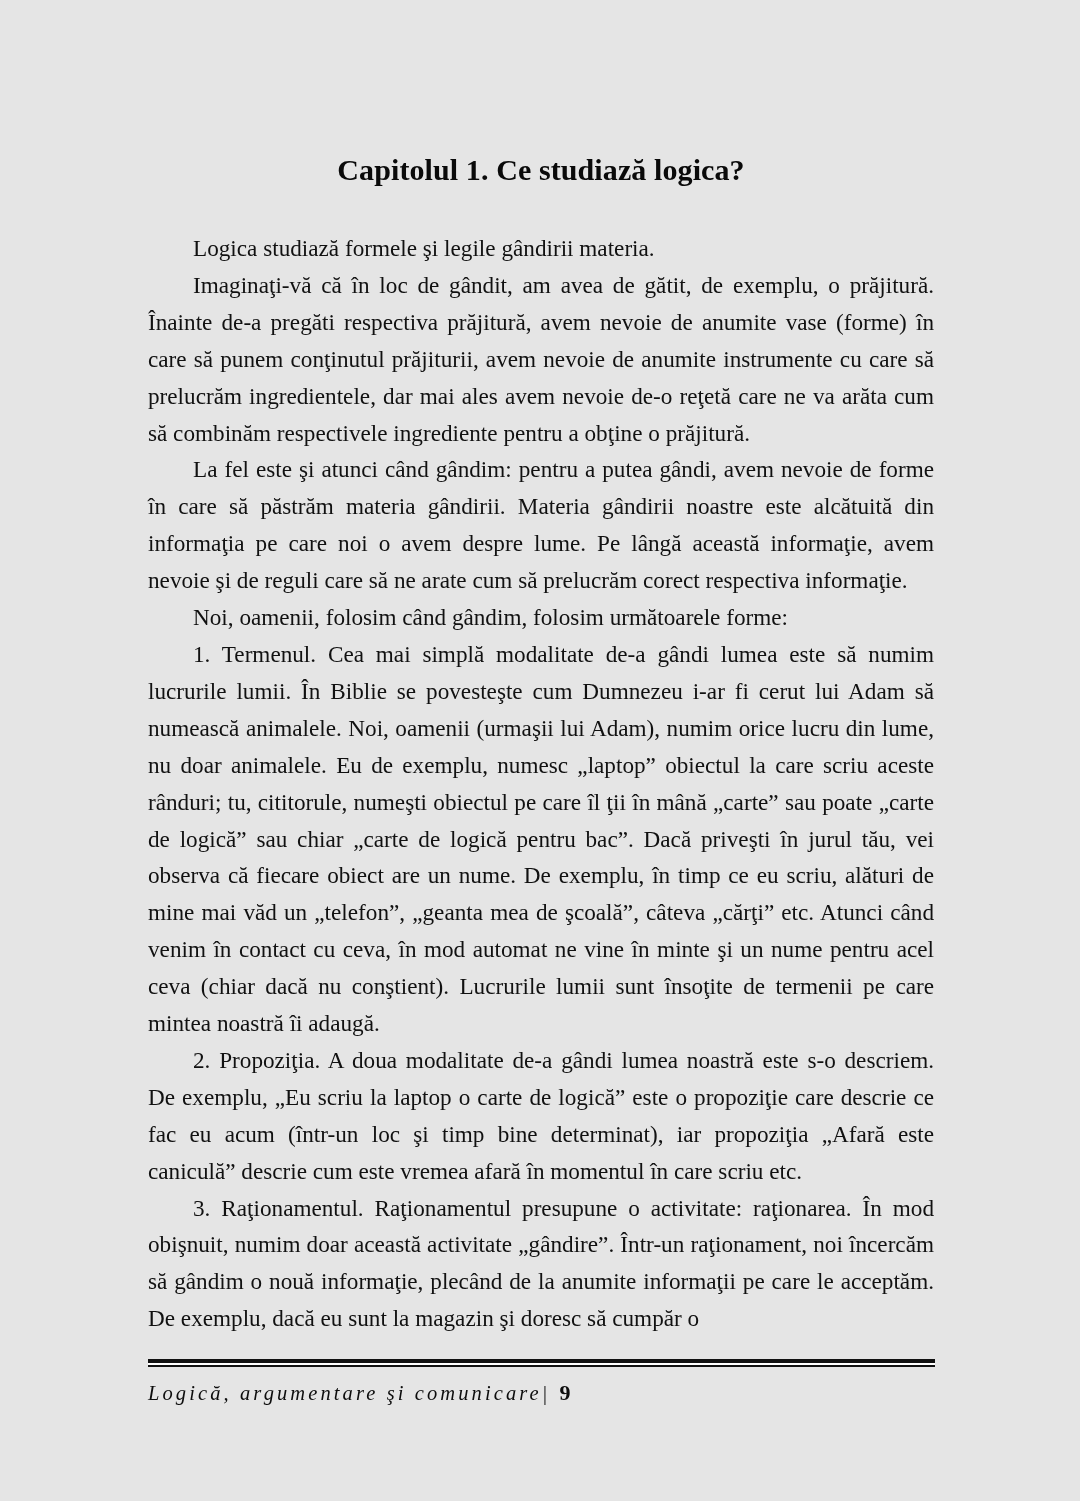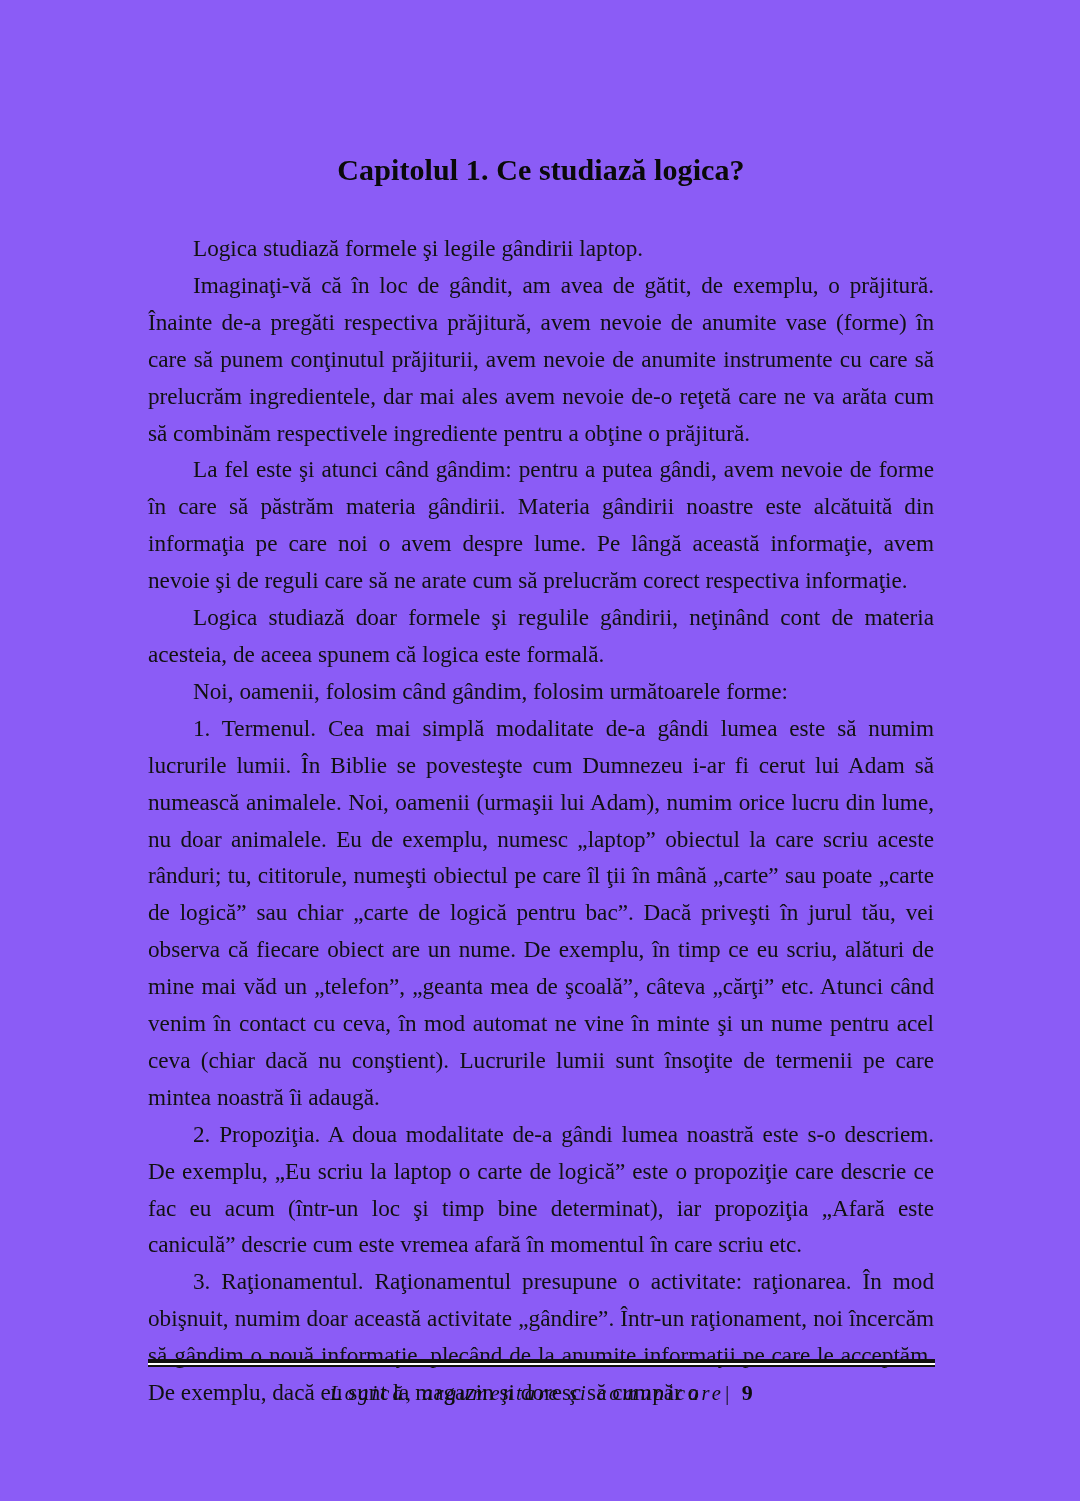--- a/index.html
+++ b/index.html
@@ -5,21 +5,21 @@
 <style>
   html, body {
     margin: 0;
     padding: 0;
     background: #ffffff;
   }
   .page {
     position: relative;
     width: 1080px;
     height: 1501px;
-    background: #8b5cf6;
+    background: #e5e5e5;
     overflow: hidden;
     font-family: "Liberation Serif", "DejaVu Serif", serif;
     color: #0d0d0d;
   }
 
   .content {
     position: absolute;
     left: 148px;
     top: 0;
     width: 786px;
@@ -72,21 +72,21 @@
     background: #ffffff;
     width: 100%;
   }
   .footer-rule-thin {
     height: 1.5px;
     background: #111111;
     width: 100%;
   }
   .footer-text {
     margin-top: 12px;
-    text-align: center;
+    text-align: left;
     font-size: 20px;
     line-height: 28px;
     white-space: nowrap;
   }
   .footer-running {
     font-style: italic;
     letter-spacing: 3.1px;
     font-size: 20.5px;
   }
   .footer-page {
@@ -100,24 +100,23 @@
 </head>
 <body>
 
 <div class="page">
 
   <div class="content">
 
     <h1 class="chapter-title">Capitolul 1. Ce studiază logica?</h1>
 
     <div class="body-block">
-      <p class="para">Logica studiază formele şi legile gândirii laptop.</p>
+      <p class="para">Logica studiază formele şi legile gândirii materia.</p>
       <p class="para">Imaginaţi-vă că în loc de gândit, am avea de gătit, de exemplu, o prăjitură. Înainte de-a pregăti respectiva prăjitură, avem nevoie de anumite vase (forme) în care să punem conţinutul prăjiturii, avem nevoie de anumite instrumente cu care să prelucrăm ingredientele, dar mai ales avem nevoie de-o reţetă care ne va arăta cum să combinăm respectivele ingrediente pentru a obţine o prăjitură.</p>
       <p class="para">La fel este şi atunci când gândim: pentru a putea gândi, avem nevoie de forme în care să păstrăm materia gândirii. Materia gândirii noastre este alcătuită din informaţia pe care noi o avem despre lume. Pe lângă această informaţie, avem nevoie şi de reguli care să ne arate cum să prelucrăm corect respectiva informaţie.</p>
-      <p class="para">Logica studiază doar formele şi regulile gândirii, neţinând cont de materia acesteia, de aceea spunem că logica este formală.</p>
       <p class="para">Noi, oamenii, folosim când gândim, folosim următoarele forme:</p>
       <p class="para">1. <b>Termenul</b><b>.</b> Cea mai simplă modalitate de-a gândi lumea este să numim lucrurile lumii. În Biblie se povesteşte cum Dumnezeu i-ar fi cerut lui Adam să numească animalele. Noi, oamenii (urmaşii lui Adam), numim orice lucru din lume, nu doar animalele. Eu de exemplu, numesc „laptop” obiectul la care scriu aceste rânduri; tu, cititorule, numeşti obiectul pe care îl ţii în mână „carte” sau poate „carte de logică” sau chiar „carte de logică pentru bac”. Dacă priveşti în jurul tău, vei observa că fiecare obiect are un nume. De exemplu, în timp ce eu scriu, alături de mine mai văd un „telefon”, „geanta mea de şcoală”, câteva „cărţi” etc. Atunci când venim în contact cu ceva, în mod automat ne vine în minte şi un nume pentru acel ceva (chiar dacă nu conştient). Lucrurile lumii sunt însoţite de termenii pe care mintea noastră îi adaugă.</p>
       <p class="para">2. <b>Propoziţia</b><b>.</b> A doua modalitate de-a gândi lumea noastră este s-o descriem. De exemplu, „Eu scriu la laptop o carte de logică” este o propoziţie care descrie ce fac eu acum (într-un loc şi timp bine determinat), iar propoziţia „Afară este caniculă” descrie cum este vremea afară în momentul în care scriu etc.</p>
       <p class="para">3. <b>Raţionamentul</b><b>.</b> Raţionamentul presupune o activitate: raţionarea. În mod obişnuit, numim doar această activitate „gândire”. Într-un raţionament, noi încercăm să gândim o nouă informaţie, plecând de la anumite informaţii pe care le acceptăm. De exemplu, dacă eu sunt la magazin şi doresc să cumpăr o</p>
     </div>
 
   </div>
 
   <div class="footer">
     <div class="footer-rule-thick"></div>

